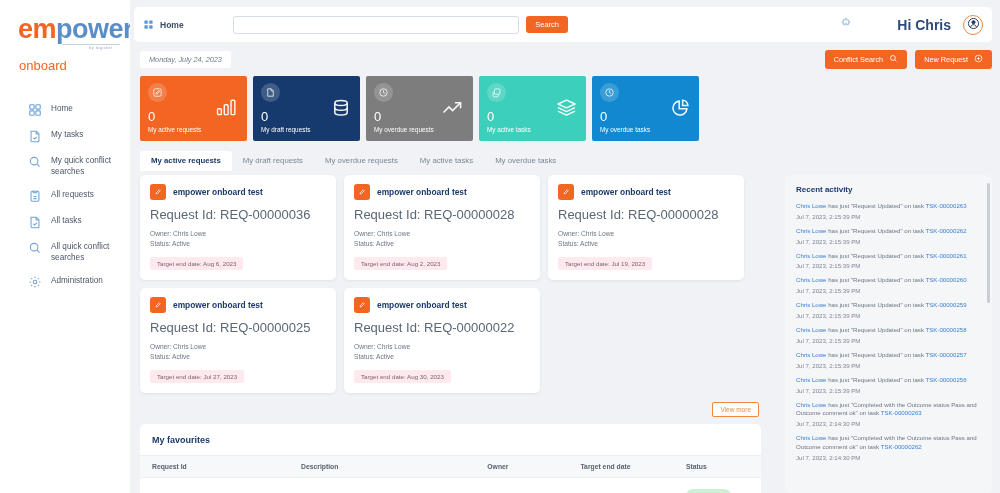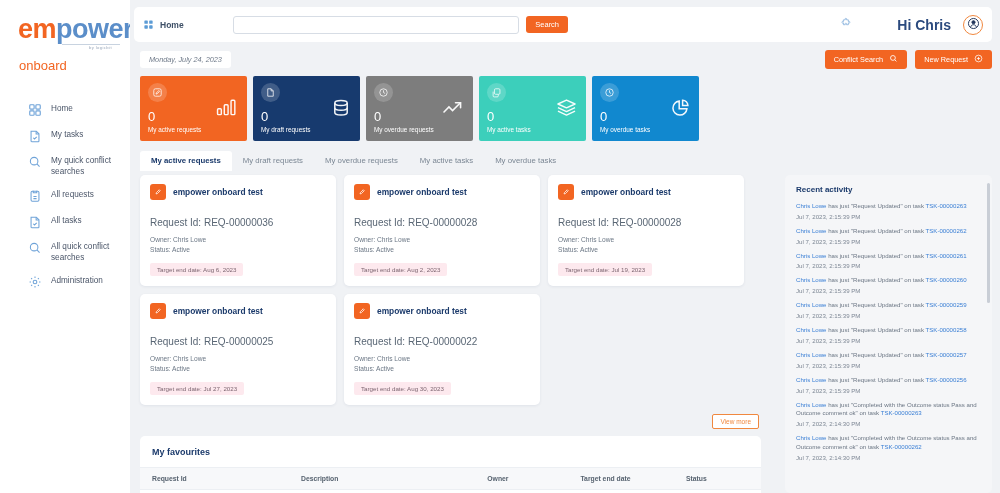--- a/index.html
+++ b/index.html
@@ -114,21 +114,21 @@
   .card {
     background: #fff; border-radius: 5px; width: 196px; padding: 9px 10px 10px 10px;
     box-shadow: 0 1px 3px rgba(20,40,80,0.07); cursor: pointer;
   }
   .card-head { display:flex; align-items:center; gap: 7px; }
   .card-ico {
     width: 16px; height: 16px; border-radius: 3px; background: #f26522;
     display:flex; align-items:center; justify-content:center;
   }
   .card-title { font-size: 8.4px; font-weight: bold; color: #1b3a6b; }
-  .card-req { font-size: 10px; color: #5a6775; margin-top: 17px; }
+  .card-req { font-size: 13px; color: #5a6775; margin-top: 7px; }
   .card-owner { font-size: 6.6px; color: #6b7785; margin-top: 7px; line-height: 1.5; }
   .date-badge {
     display:inline-block; margin-top: 8px; background: #fde9ee; color: #7c6570;
     font-size: 6.2px; padding: 3px 7px; border-radius: 2px;
   }
   .viewmore-row { display:flex; justify-content:flex-end; margin-top: 9px; padding-right: 2px; }
   .viewmore {
     border: 1px solid #f0883f; color: #f0883f; background: #fff;
     font-size: 6.5px; padding: 3px 7px; border-radius: 2px; cursor:pointer;
     font-family: "Liberation Sans", sans-serif;

